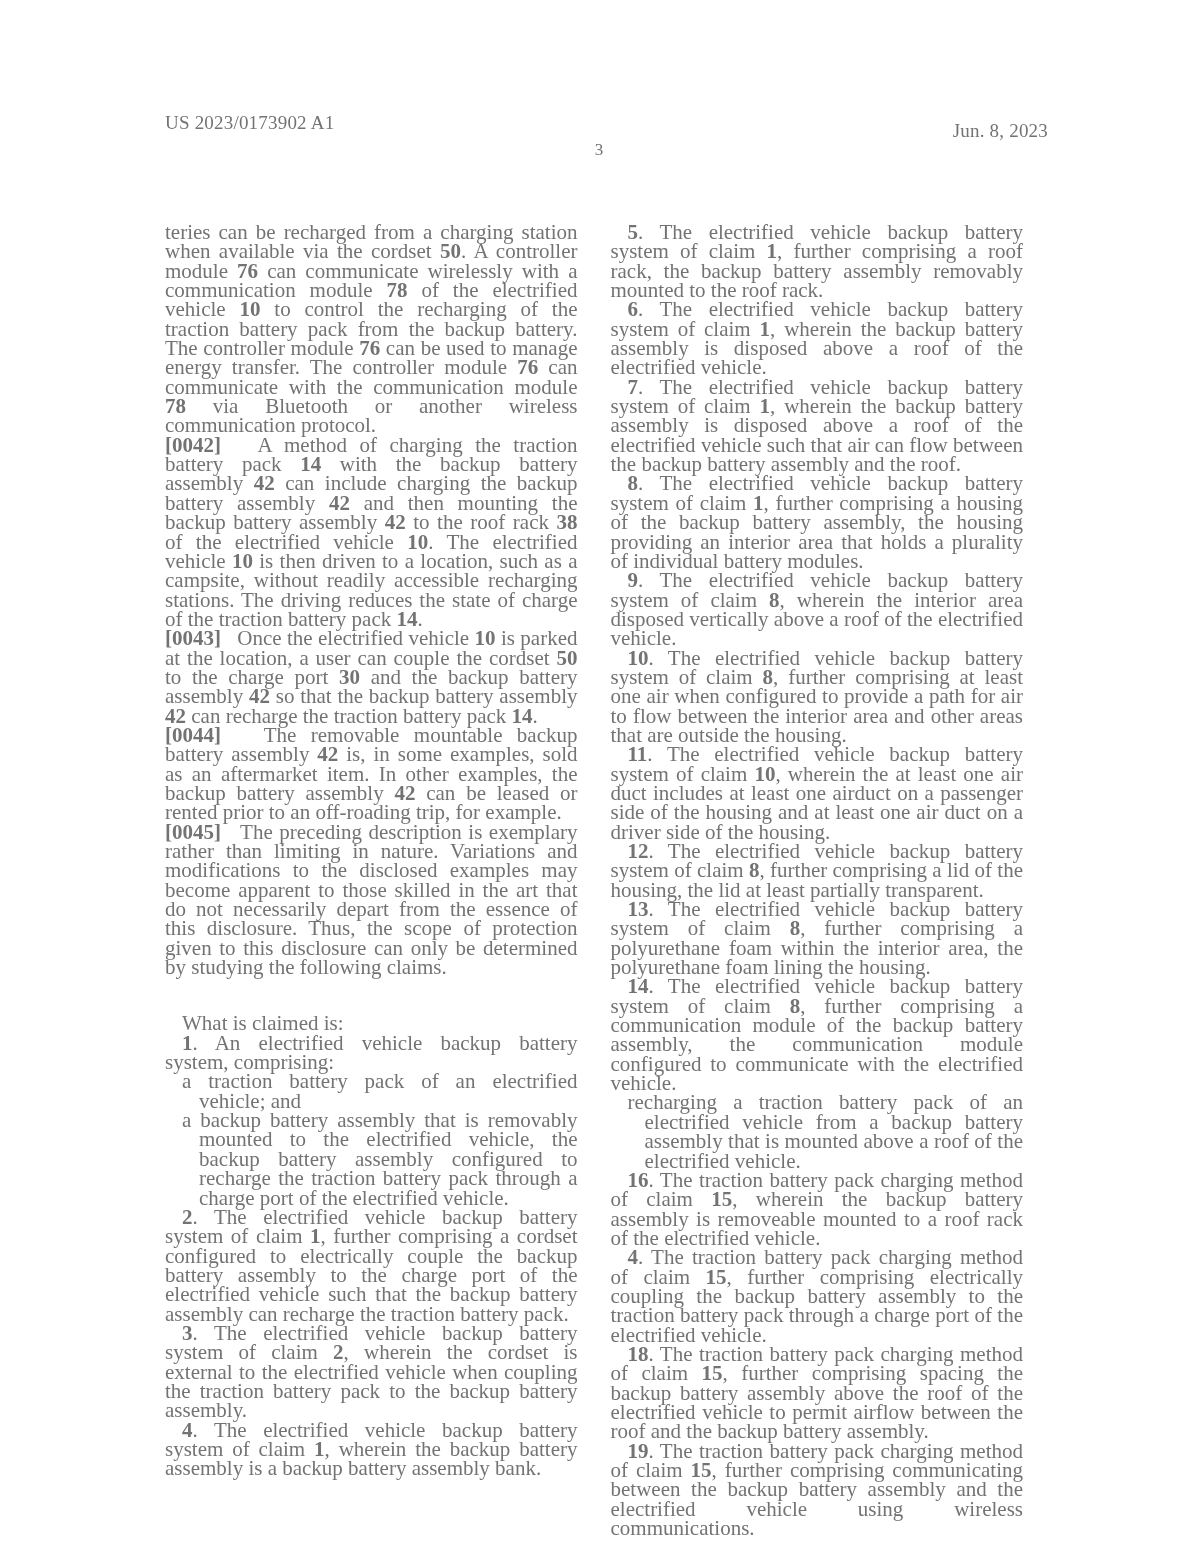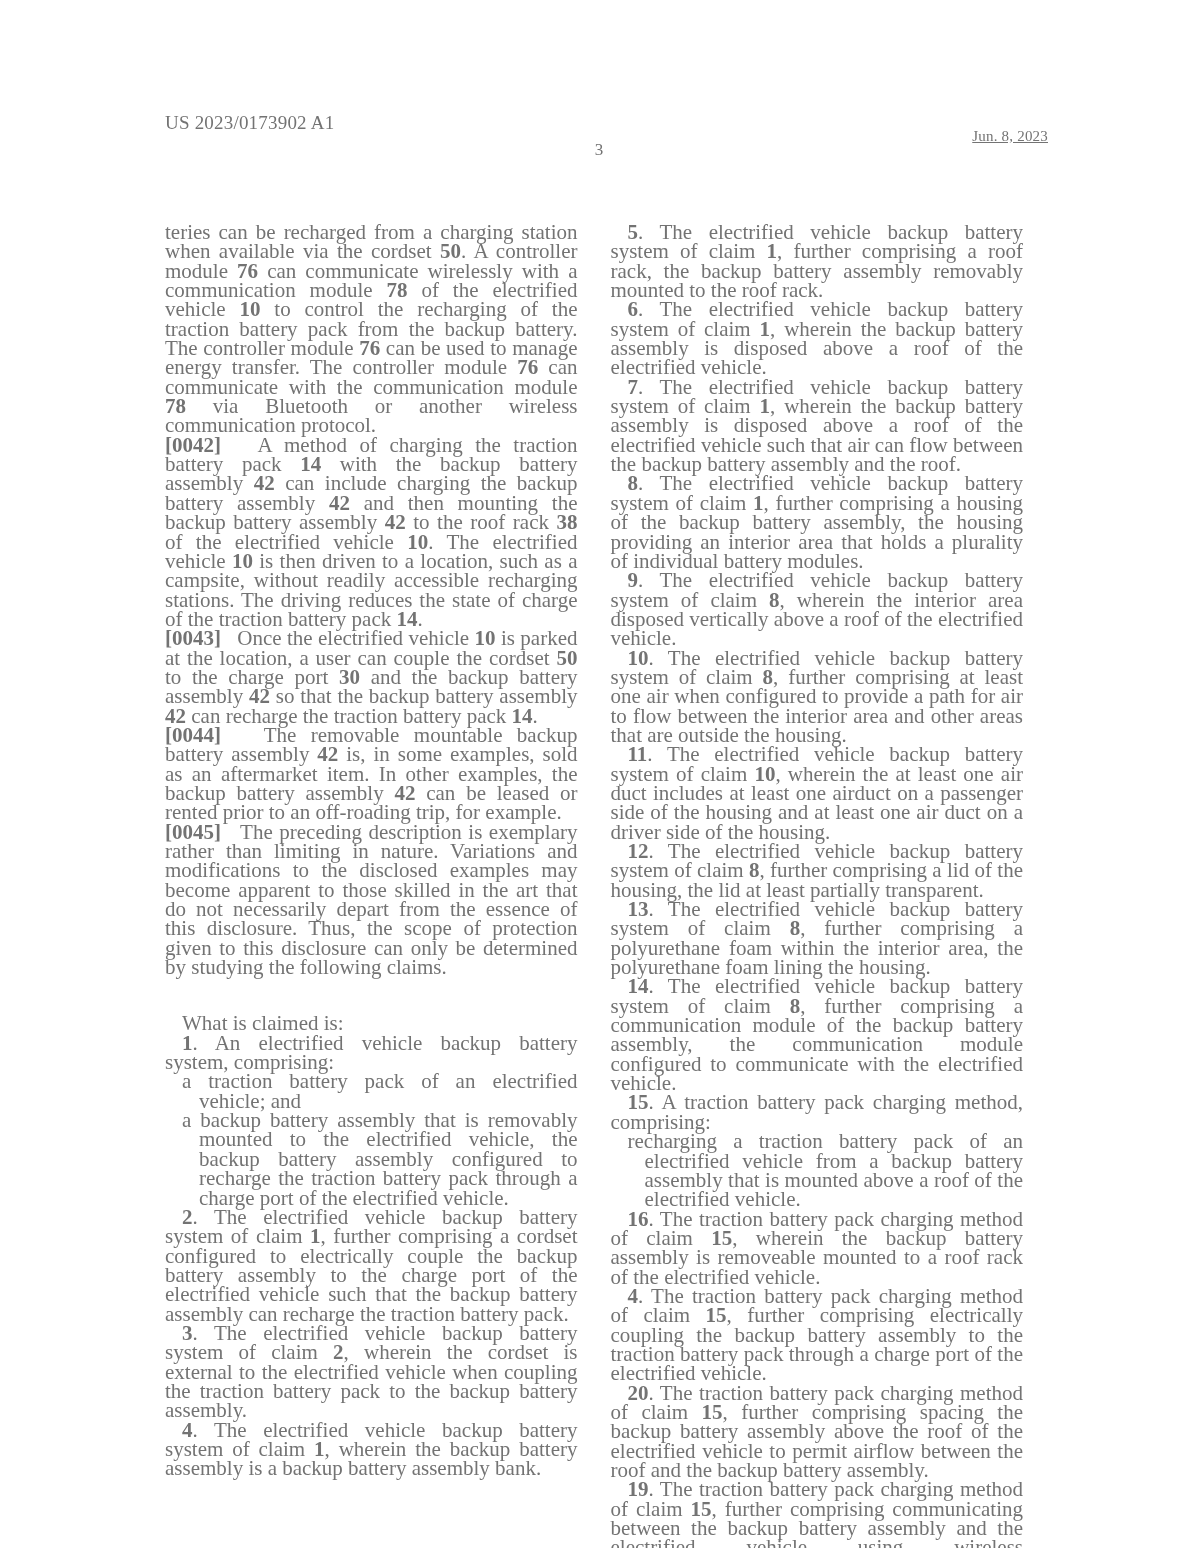--- a/index.html
+++ b/index.html
@@ -5,21 +5,21 @@
   html,body{margin:0;padding:0;background:#e8e8e8;}
   .page{
     position:relative;
     width:1198px;height:1548px;
     background:#ffffff;
     font-family:"Liberation Serif","DejaVu Serif",serif;
     color:#737373;
     overflow:hidden;
   }
   .hdr-left{position:absolute;left:165px;top:112px;font-size:19px;letter-spacing:.2px;white-space:nowrap;}
-  .hdr-right{position:absolute;right:150px;top:128px;font-size:15px;letter-spacing:.2px;white-space:nowrap;text-decoration:underline;}
+  .hdr-right{position:absolute;right:150px;top:120px;font-size:19px;letter-spacing:.2px;white-space:nowrap;}
   .hdr-page{position:absolute;left:0;top:140px;width:100%;text-align:center;font-size:17px;}
   .columns{
     position:absolute;left:165px;top:223px;width:858px;
     display:flex;gap:33px;
   }
   .col{
     flex:1;min-width:0;
     font-size:21px;line-height:19.35px;
     text-align:justify;
   }
@@ -58,22 +58,21 @@
         <p class="claim"><span class="bold">5</span><span>. The electrified vehicle backup battery system of claim </span><span class="bold">1</span><span>, further comprising a roof rack, the backup battery assembly removably mounted to the roof rack.</span></p>
         <p class="claim"><span class="bold">6</span><span>. The electrified vehicle backup battery system of claim </span><span class="bold">1</span><span>, wherein the backup battery assembly is disposed above a roof of the electrified vehicle.</span></p>
         <p class="claim"><span class="bold">7</span><span>. The electrified vehicle backup battery system of claim </span><span class="bold">1</span><span>, wherein the backup battery assembly is disposed above a roof of the electrified vehicle such that air can flow between the backup battery assembly and the roof.</span></p>
         <p class="claim"><span class="bold">8</span><span>. The electrified vehicle backup battery system of claim </span><span class="bold">1</span><span>, further comprising a housing of the backup battery assembly, the housing providing an interior area that holds a plurality of individual battery modules.</span></p>
         <p class="claim"><span class="bold">9</span><span>. The electrified vehicle backup battery system of claim </span><span class="bold">8</span><span>, wherein the interior area disposed vertically above a roof of the electrified vehicle.</span></p>
         <p class="claim"><span class="bold">10</span><span>. The electrified vehicle backup battery system of claim </span><span class="bold">8</span><span>, further comprising at least one air when configured to provide a path for air to flow between the interior area and other areas that are outside the housing.</span></p>
         <p class="claim"><span class="bold">11</span><span>. The electrified vehicle backup battery system of claim </span><span class="bold">10</span><span>, wherein the at least one air duct includes at least one airduct on a passenger side of the housing and at least one air duct on a driver side of the housing.</span></p>
         <p class="claim"><span class="bold">12</span><span>. The electrified vehicle backup battery system of claim </span><span class="bold">8</span><span>, further comprising a lid of the housing, the lid at least partially transparent.</span></p>
         <p class="claim"><span class="bold">13</span><span>. The electrified vehicle backup battery system of claim </span><span class="bold">8</span><span>, further comprising a polyurethane foam within the interior area, the polyurethane foam lining the housing.</span></p>
         <p class="claim"><span class="bold">14</span><span>. The electrified vehicle backup battery system of claim </span><span class="bold">8</span><span>, further comprising a communication module of the backup battery assembly, the communication module configured to communicate with the electrified vehicle.</span></p>
-        <p class="claim"><span class="bold">15</span><span>. A traction battery pack charging method, comprising:</span></p>
         <p class="clause"><span>recharging a traction battery pack of an electrified vehicle from a backup battery assembly that is mounted above a roof of the electrified vehicle.</span></p>
         <p class="claim"><span class="bold">16</span><span>. The traction battery pack charging method of claim </span><span class="bold">15</span><span>, wherein the backup battery assembly is removeable mounted to a roof rack of the electrified vehicle.</span></p>
         <p class="claim"><span class="bold">4</span><span>. The traction battery pack charging method of claim </span><span class="bold">15</span><span>, further comprising electrically coupling the backup battery assembly to the traction battery pack through a charge port of the electrified vehicle.</span></p>
-        <p class="claim"><span class="bold">20</span><span>. The traction battery pack charging method of claim </span><span class="bold">15</span><span>, further comprising spacing the backup battery assembly above the roof of the electrified vehicle to permit airflow between the roof and the backup battery assembly.</span></p>
+        <p class="claim"><span class="bold">18</span><span>. The traction battery pack charging method of claim </span><span class="bold">15</span><span>, further comprising spacing the backup battery assembly above the roof of the electrified vehicle to permit airflow between the roof and the backup battery assembly.</span></p>
         <p class="claim"><span class="bold">19</span><span>. The traction battery pack charging method of claim </span><span class="bold">15</span><span>, further comprising communicating between the backup battery assembly and the electrified vehicle using wireless communications.</span></p>
         <p class="stars"><span>* * * * *</span></p>
       </div>
   </div>
 </div>
 
 </body></html>

